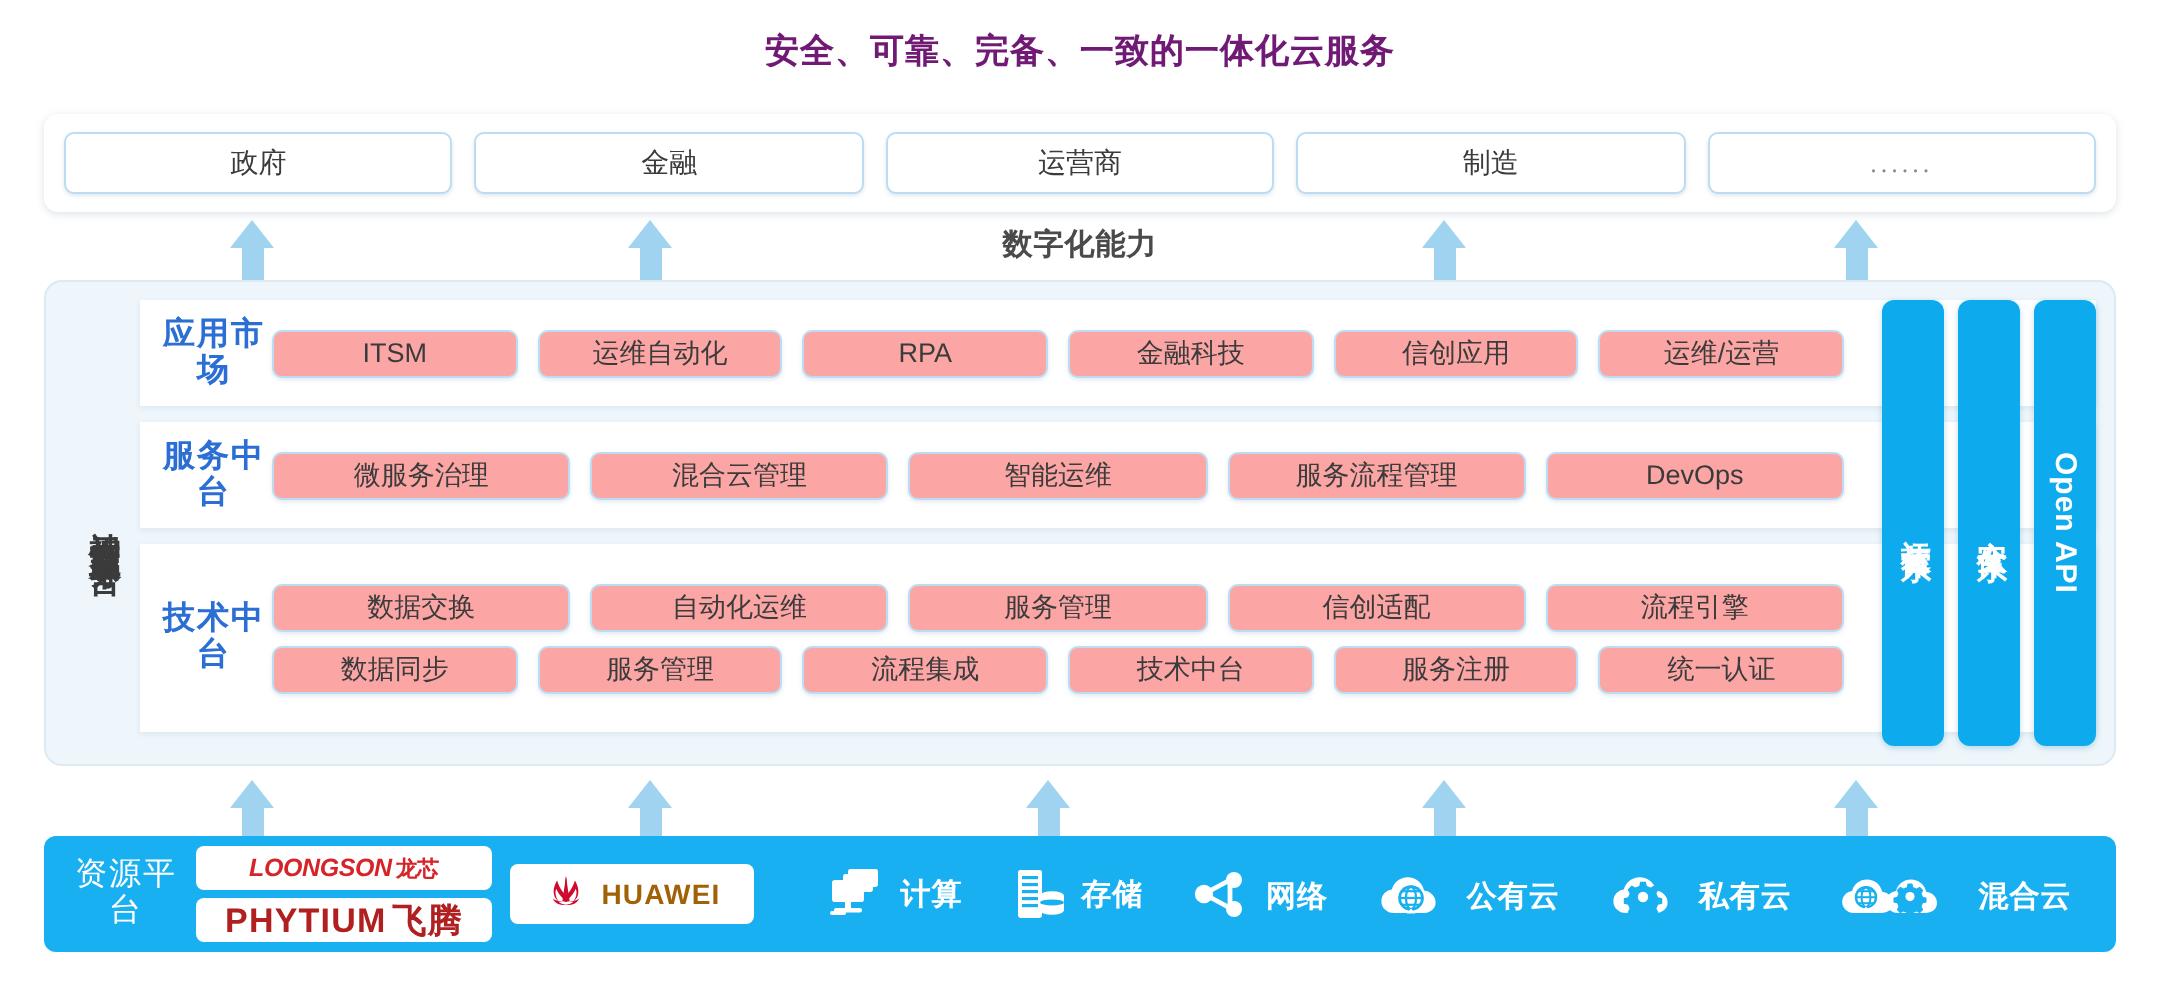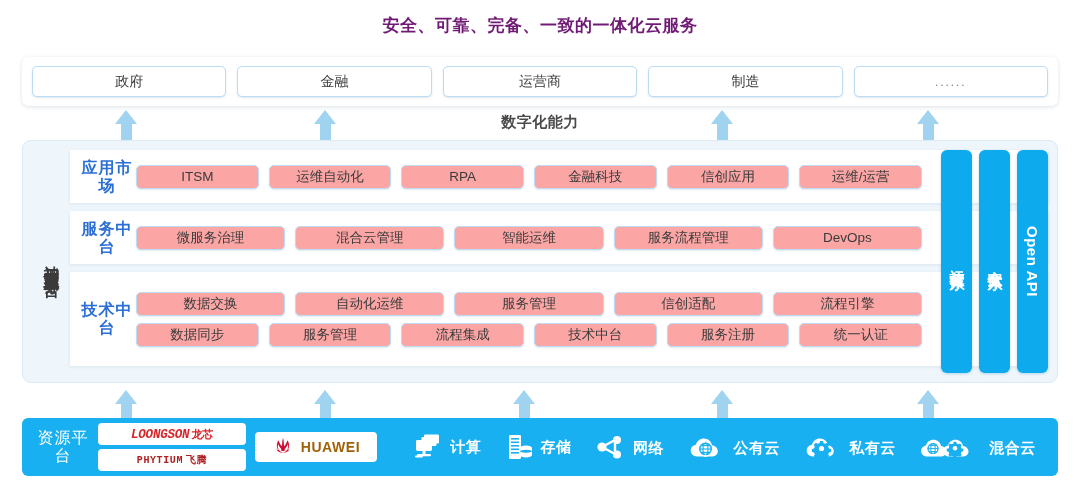--- a/index.html
+++ b/index.html
@@ -135,32 +135,32 @@
     position: absolute; top: 418px; left: 22px;
     width: 1036px; height: 58px;
     background: #18b0f0; border-radius: 6px;
     display: flex; align-items: center; padding: 0 10px;
   }
   .resource-label {
     flex: 0 0 auto; width: 62px; text-align: center;
     color: #ffffff; font-weight: normal; font-size: 16px;
     line-height: 1.15; letter-spacing: 1px;
   }
-  .vendor-stack { flex: 0 0 auto; display: flex; flex-direction: column; gap: 4px; margin-left: 4px; font-family: Liberation Mono, monospace; }
+  .vendor-stack { flex: 0 0 auto; display: flex; flex-direction: column; gap: 4px; margin-left: 4px; }
   .vendor-chip {
     width: 148px; height: 22px; background: #fff; border-radius: 4px;
     display: flex; align-items: center; justify-content: center;
   }
   .logo-loongson {
     font-size: 12.5px; font-weight: bold; font-style: italic;
     color: #d7242a; letter-spacing: -0.2px;
   }
   .logo-loongson .cn { font-style: normal; font-size: 11px; margin-left: 2px; }
   .logo-phytium {
-    font-size: 10px; font-weight: bold; color: #b02020; letter-spacing: 0.6px;
+    font-size: 17px; font-weight: bold; color: #b02020; letter-spacing: 0.6px;
   }
   .logo-phytium .cn { margin-left: 3px; }
 
   .vendor-chip.huawei {
     width: 122px; height: 30px; margin-left: 9px; flex: 0 0 auto;
     gap: 7px;
   }
   .hw-mark { width: 22px; height: 20px; flex: 0 0 auto; }
   .hw-text { font-size: 14px; font-weight: bold; color: #a16207; letter-spacing: 0.6px; }
 

